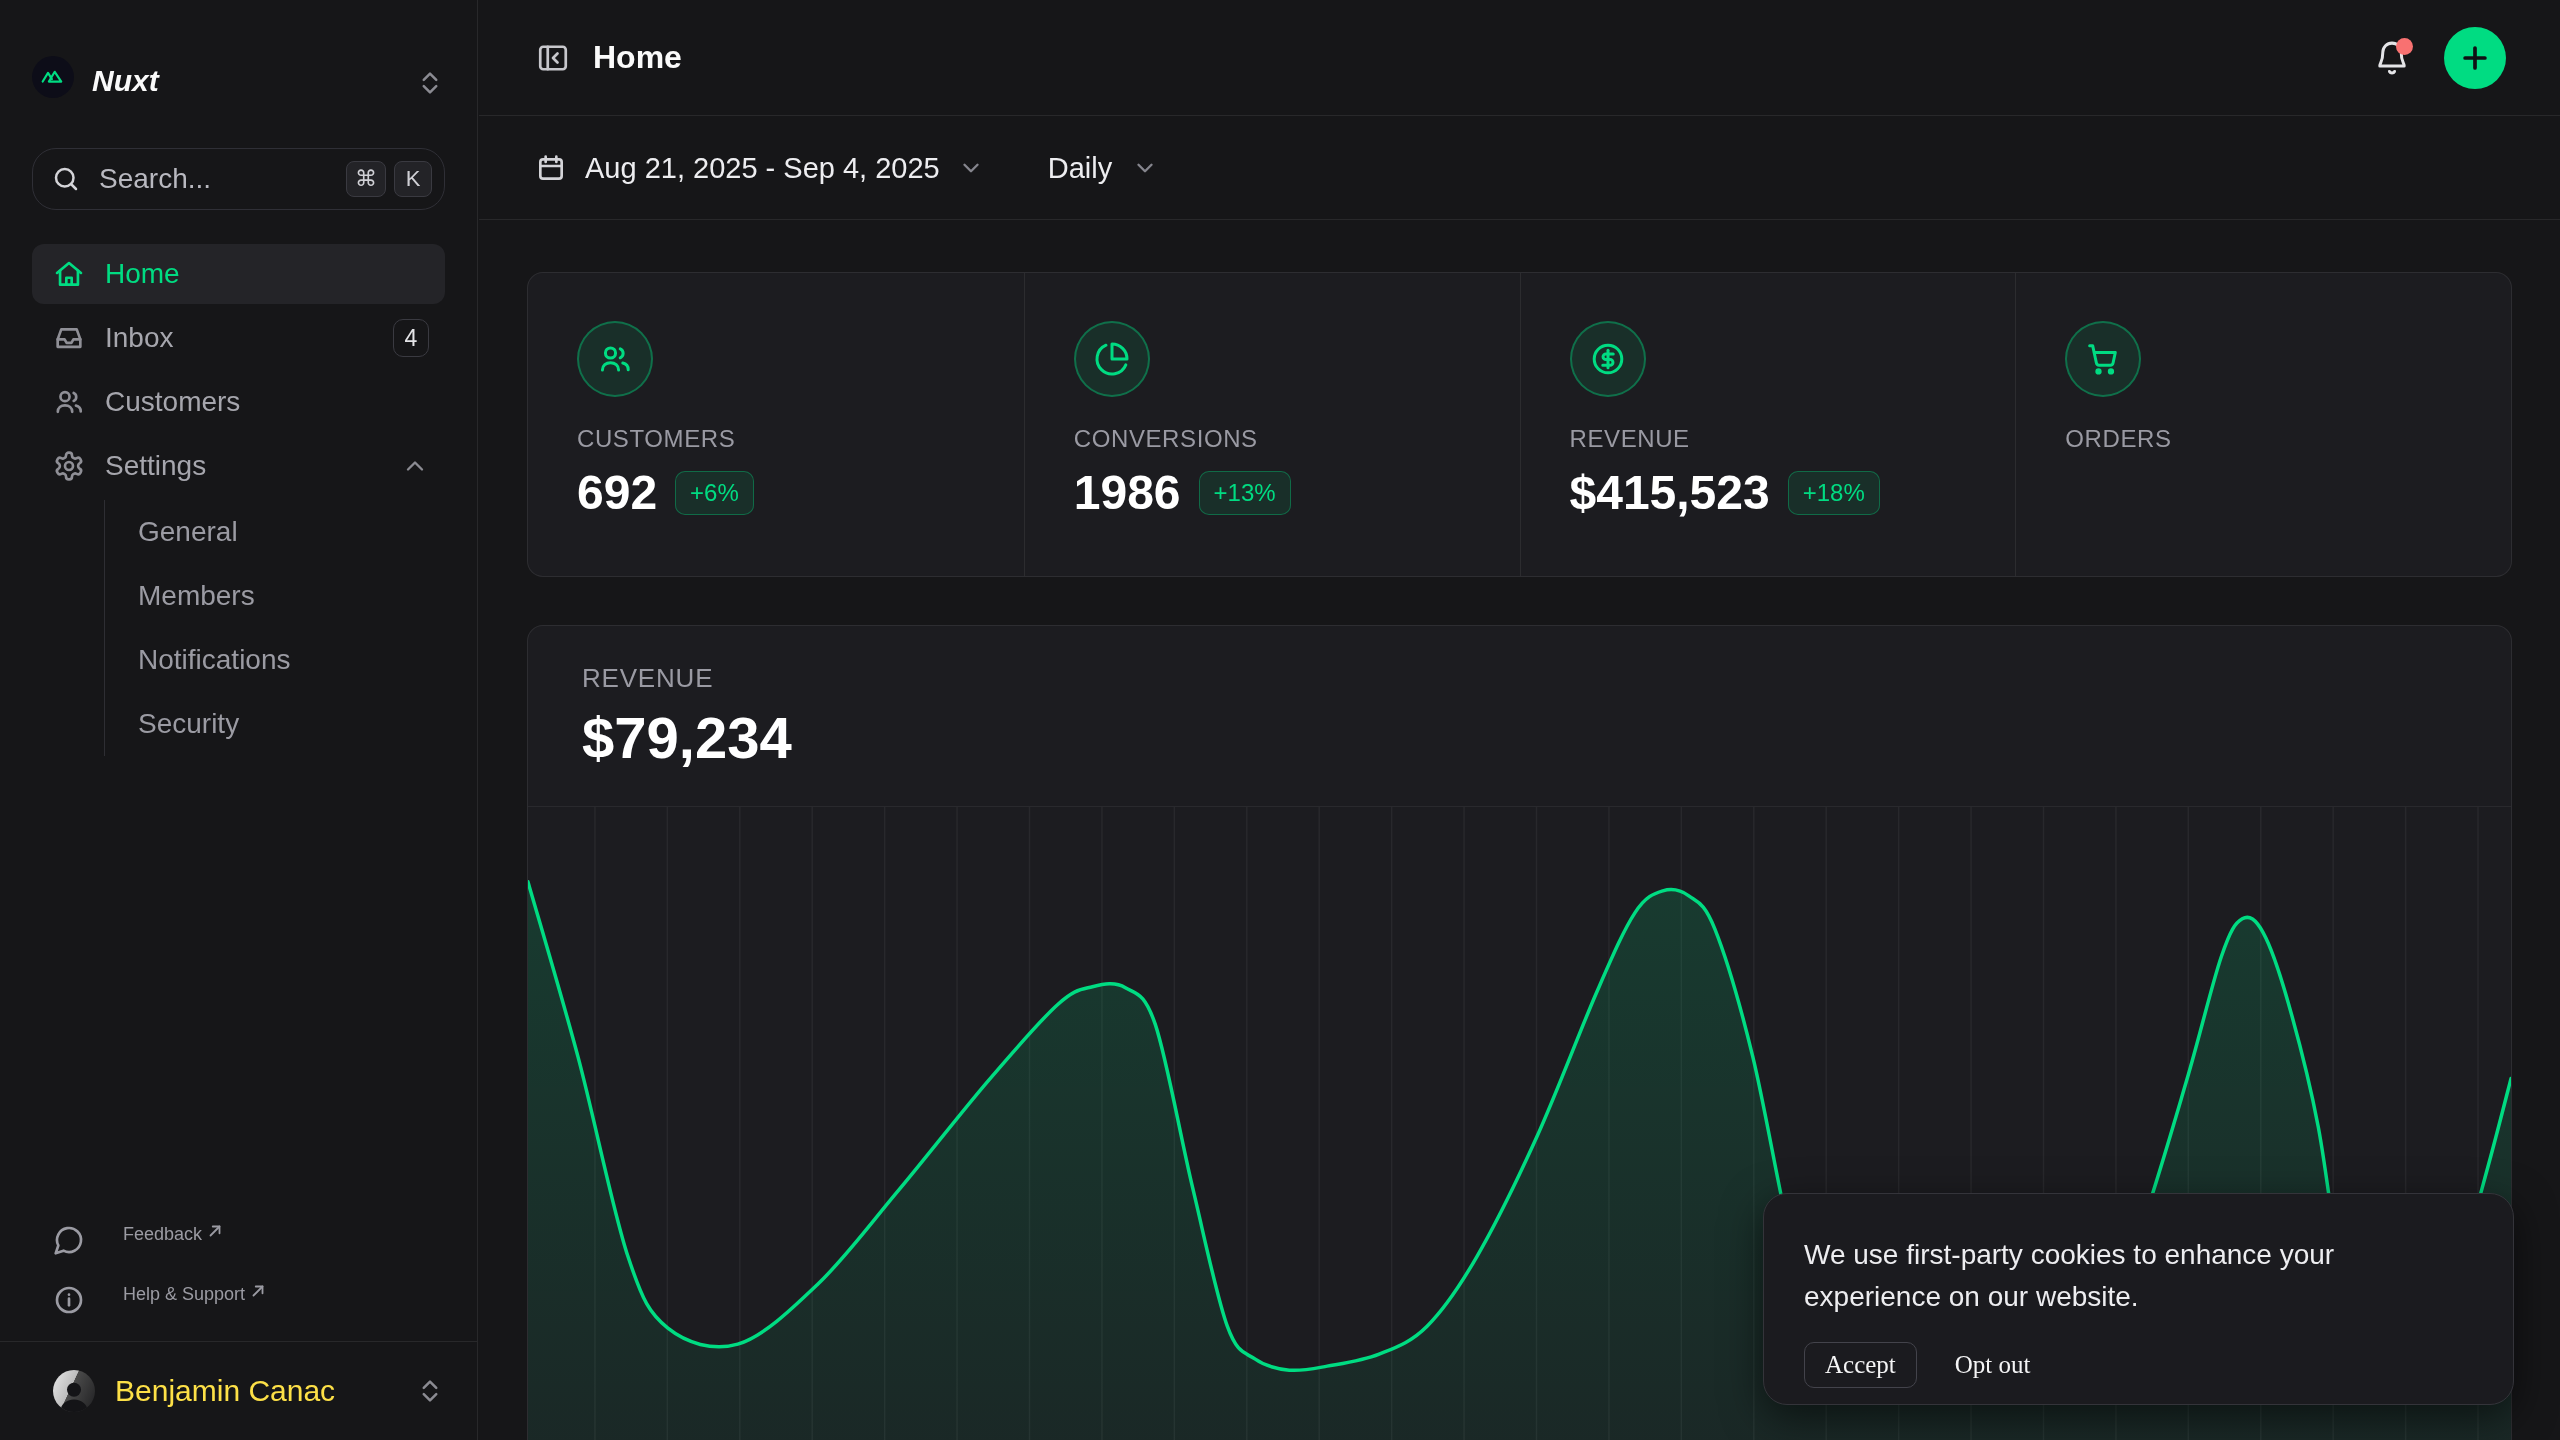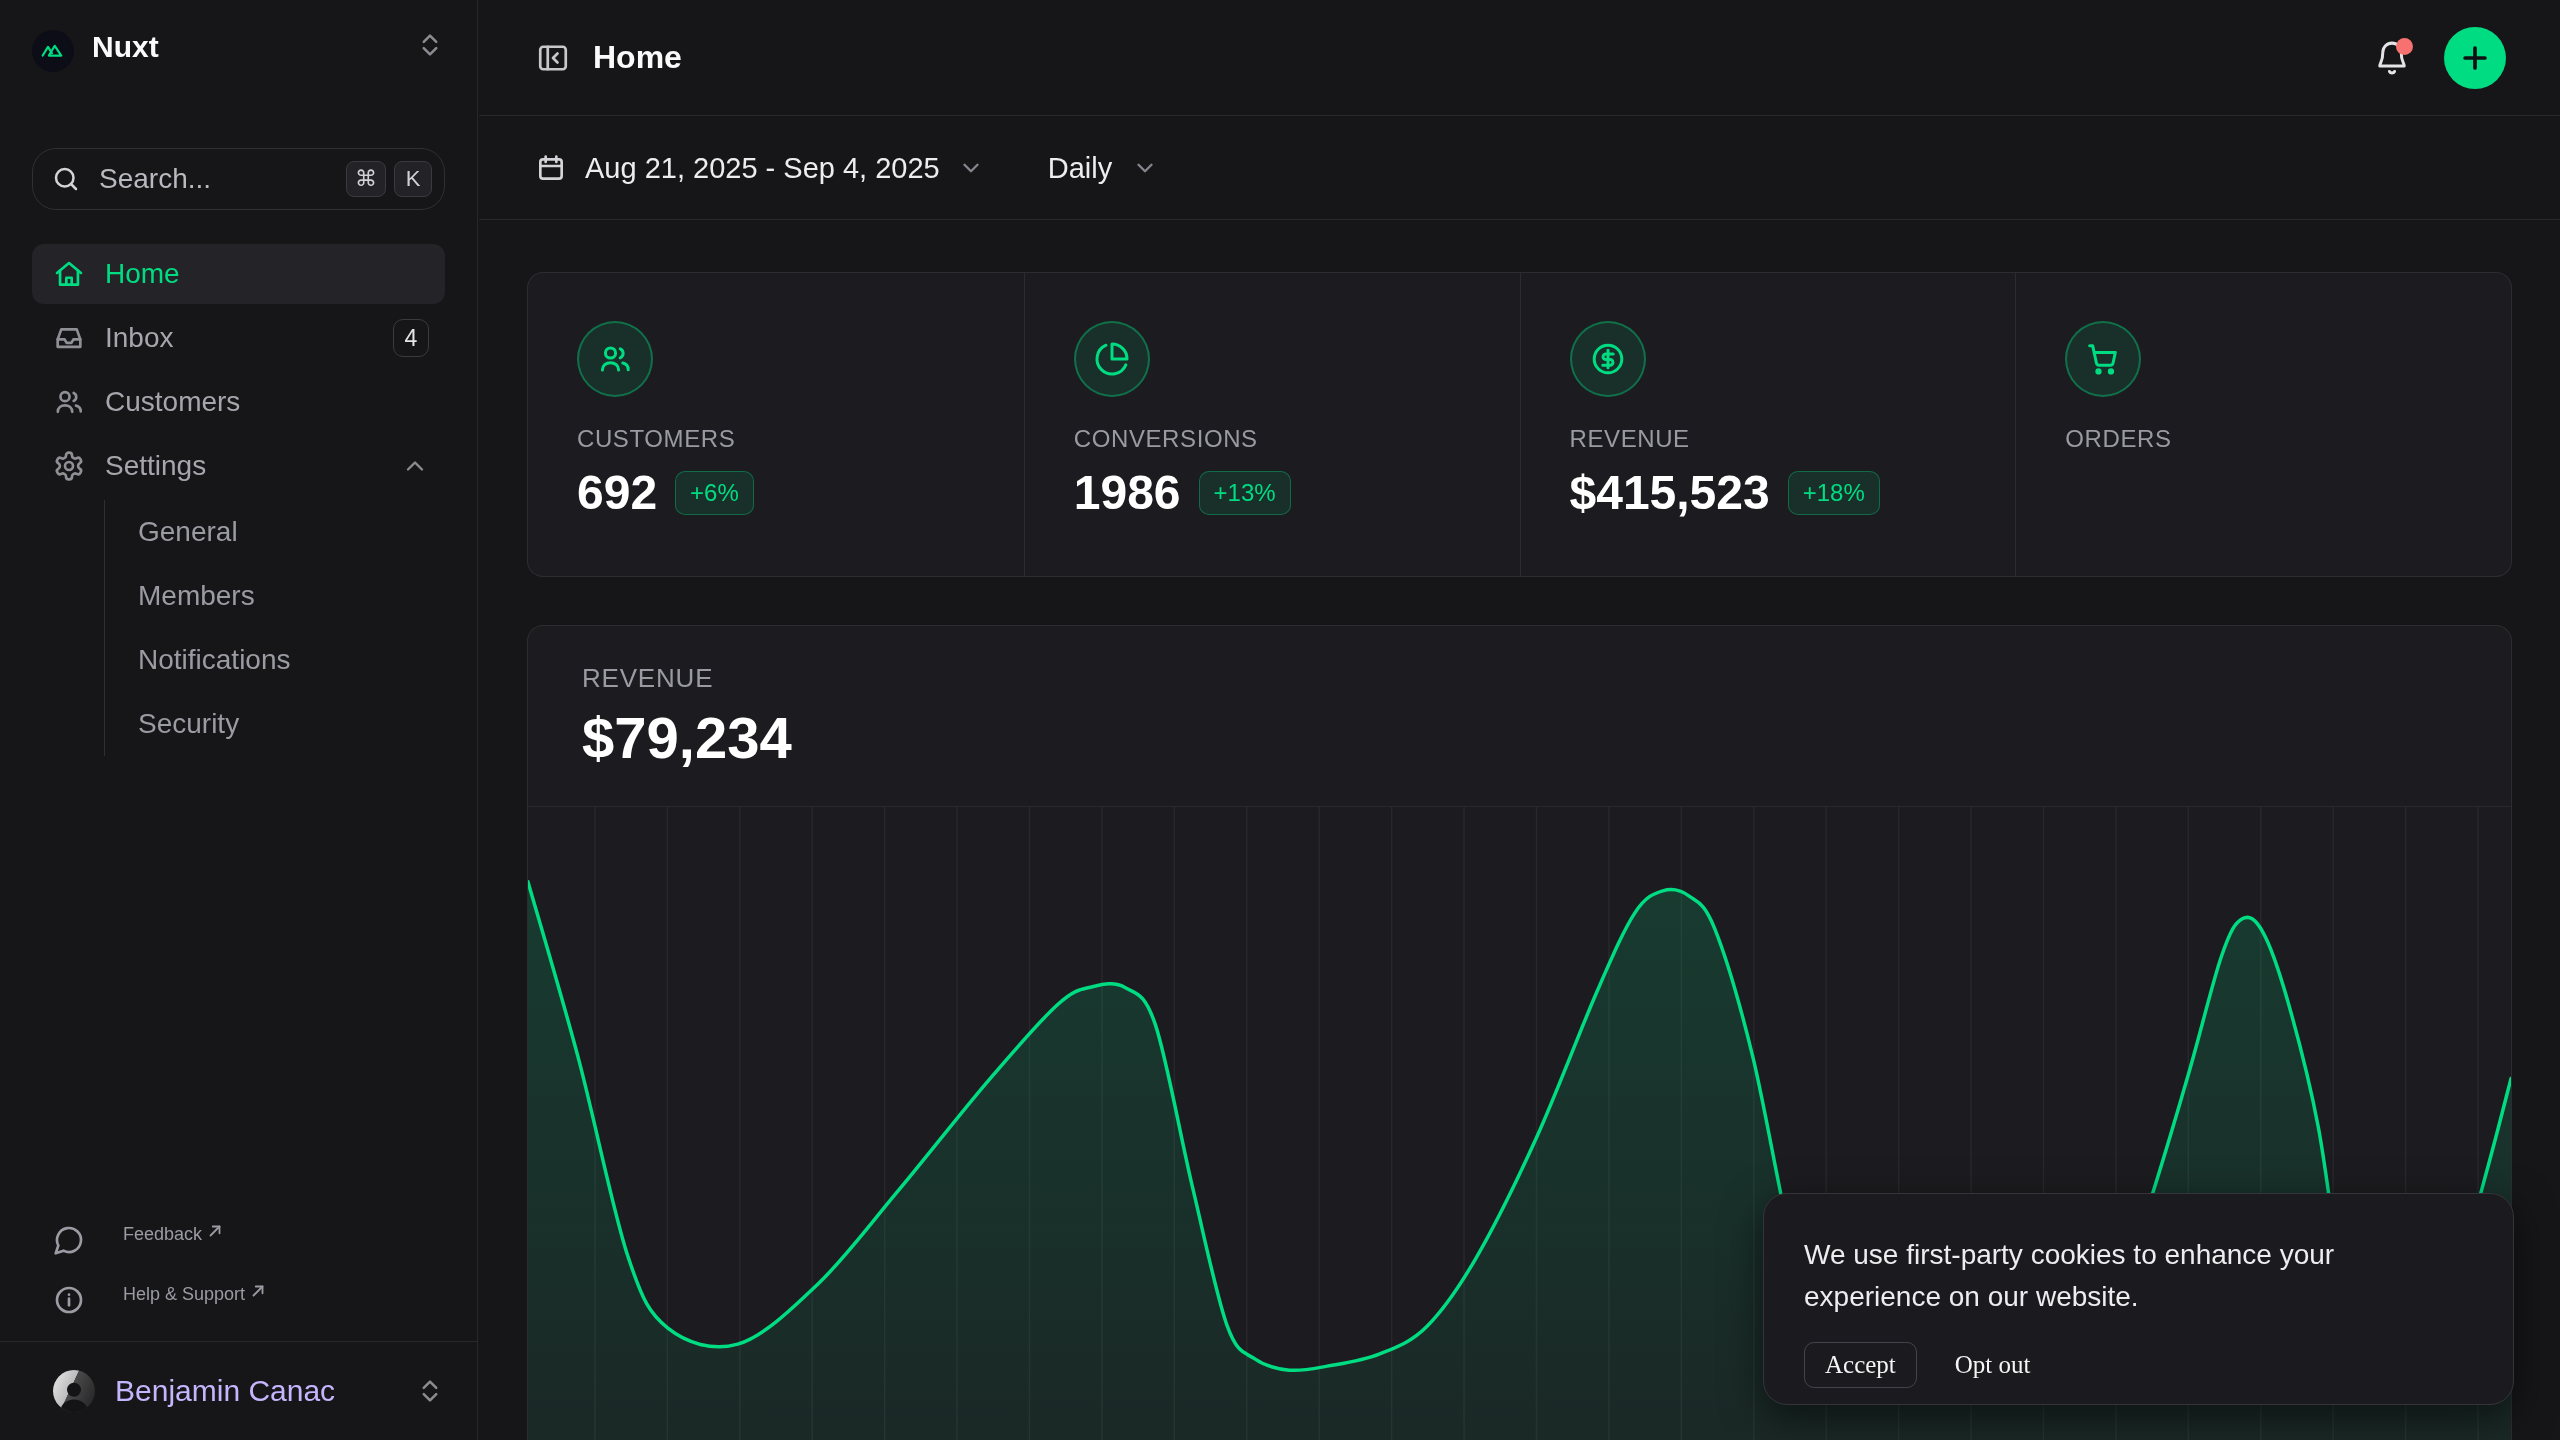--- a/index.html
+++ b/index.html
@@ -5,21 +5,21 @@
   * { margin:0; padding:0; box-sizing:border-box; }
   html,body { width:2560px; height:1440px; background:#161618; overflow:hidden;
     font-family:"Liberation Sans","DejaVu Sans",sans-serif; color:#ededf0; }
   body { position:relative; }
   svg { display:block; }
   .icon { flex:none; }
 
   
   .sidebar { position:absolute; left:0; top:0; bottom:0; width:478px;
     border-right:1px solid rgba(255,255,255,0.08); }
-  .brand-row { margin:30px 32px 0; height:68px; display:flex; align-items:flex-start; gap:18px; }
+  .brand-row { margin:30px 32px 0; height:68px; display:flex; align-items:flex-end; gap:18px;font-style:italic; }
   .brand-logo { width:42px; height:42px; border-radius:50%; background:#0d0d18;
     display:flex; align-items:center; justify-content:center; }
   .brand-name { font-size:30px; font-weight:600; color:#fafafa; }
   .muted-ic { color:#8b8b92; }
   .spacer { flex:1; }
 
   .search-box { margin:50px 32px 0; height:62px; border:1px solid #2f2f36; border-radius:24px;
     display:flex; align-items:center; gap:18px; padding:0 12px 0 18px; color:#b9b9c0; cursor:text; }
   .search-box .ph { font-size:28px; }
   .kbd { min-width:38px; height:36px; padding:0 8px; border:1px solid #3a3a41; background:#232327;
@@ -46,21 +46,21 @@
   .sb-link { height:60px; display:flex; align-items:flex-start; padding:14px 0 0 21px;
     gap:38px; color:#9b9ba3; font-size:18px; cursor:pointer; }
   .sb-link .lbl-wrap { display:flex; align-items:flex-start; gap:4px; }
   .ext { margin-top:-2px; color:#9b9ba3; }
   .sb-user { position:absolute; left:0; right:0; bottom:0; height:99px;
     border-top:1px solid rgba(255,255,255,0.08); display:flex; align-items:center;
     gap:20px; padding:0 32px 0 53px; cursor:pointer; }
   .avatar { width:42px; height:42px; border-radius:50%; overflow:hidden; position:relative;
     background:linear-gradient(115deg,#e9e9e9 0%,#bdbdbd 42%,#4a4a4a 43%,#202022 100%); }
   .avatar svg { position:absolute; left:0; top:4px; }
-  .user-name { font-size:30px; font-weight:500; color:#c4b5fd; }
+  .user-name { font-size:30px; font-weight:500; color:#fde047; }
 
   
   .header { position:absolute; left:479px; right:0; top:0; height:116px;
     border-bottom:1px solid rgba(255,255,255,0.08); display:flex; align-items:center;
     padding:0 54px 0 56px; gap:22px; }
   .collapse-btn { color:#c7c7cc; cursor:pointer; }
   .page-title { font-size:32px; font-weight:700; color:#fafafa; }
   .header-right { margin-left:auto; display:flex; align-items:center; gap:30px; }
   .bell-btn { position:relative; color:#e4e4e7; cursor:pointer; width:44px; height:44px;
     display:flex; align-items:center; justify-content:center; }

